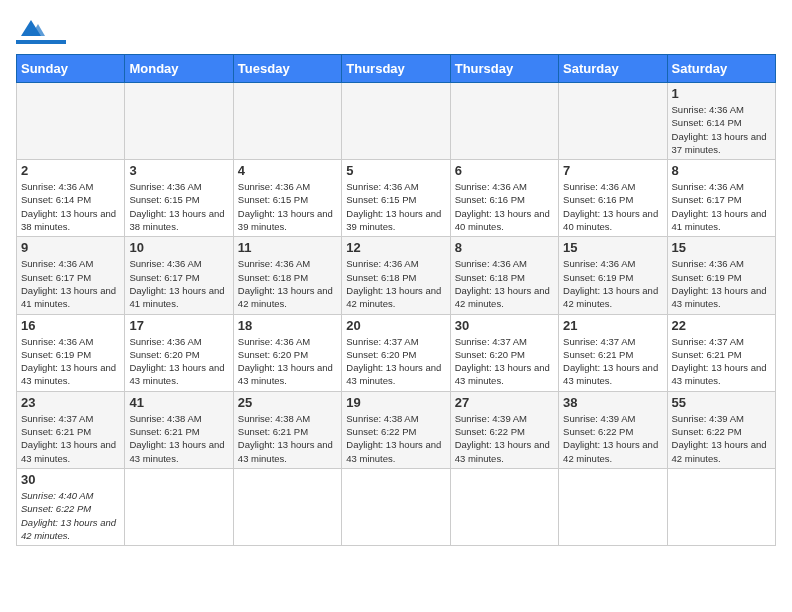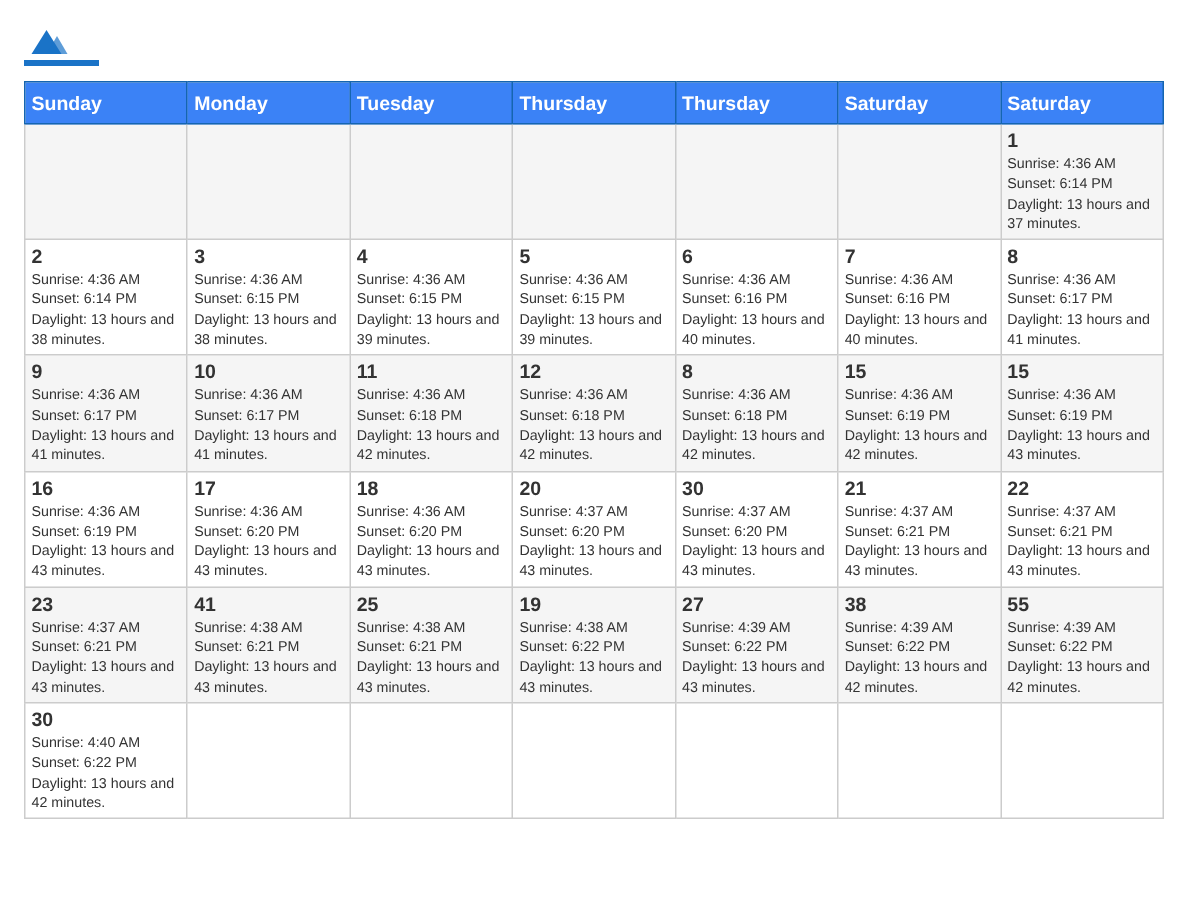--- a/index.html
+++ b/index.html
@@ -319,21 +319,21 @@
         <td>
           <span class="day-number">55</span>
           <div class="day-info" style="white-space: pre-line;">Sunrise: 4:39 AM
 Sunset: 6:22 PM
 Daylight: 13 hours and 42 minutes.</div>
         </td>
       </tr>
       <tr class="week-row">
         <td>
           <span class="day-number">30</span>
-          <div class="day-info" style="white-space: pre-line;">Sunrise: 4:40 AM
+          <div class="day-info" style="white-space: pre-line; font-style: italic;">Sunrise: 4:40 AM
 Sunset: 6:22 PM
 Daylight: 13 hours and 42 minutes.</div>
         </td>
         <td class="empty-cell"></td>
         <td class="empty-cell"></td>
         <td class="empty-cell"></td>
         <td class="empty-cell"></td>
         <td class="empty-cell"></td>
         <td class="empty-cell"></td>
       </tr>

